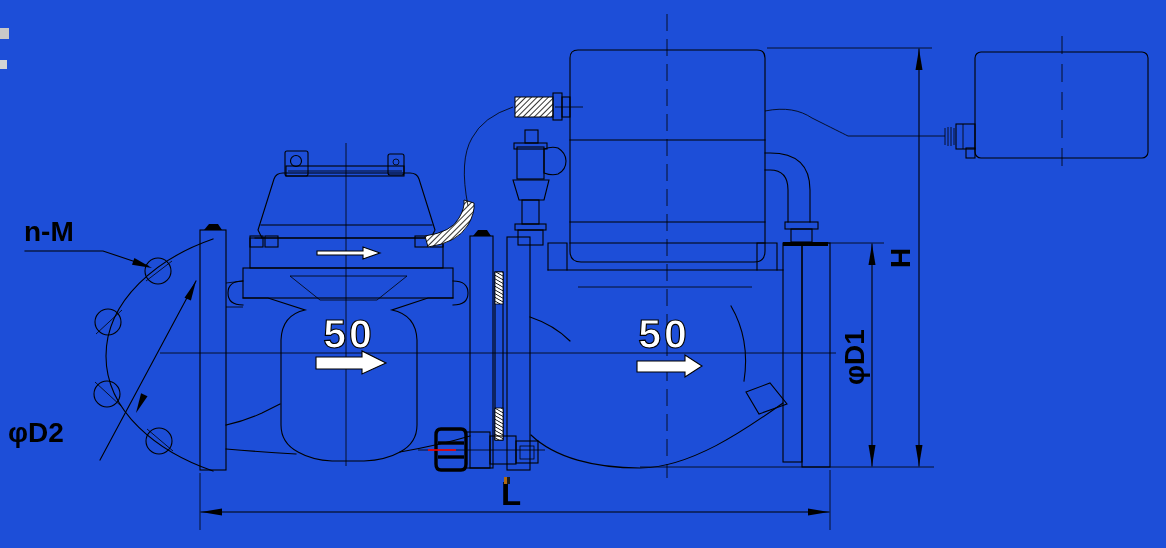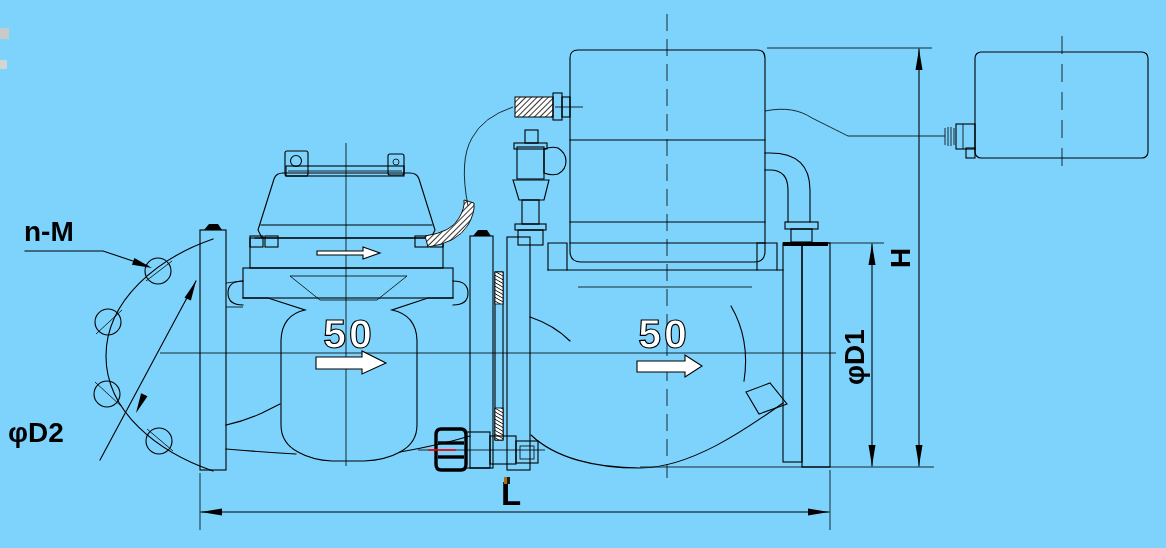--- a/index.html
+++ b/index.html
@@ -1,16 +1,16 @@
 <!DOCTYPE html>
 <html><head>
 <meta charset="utf-8">
 <style>
   html,body{margin:0;padding:0;background:#888;}
-  .canvas{position:relative;width:1166px;height:548px;background:#7dd3fc;overflow:hidden;
+  .canvas{position:relative;width:1166px;height:548px;background:#1d4ed8;overflow:hidden;
           font-family:"Liberation Sans", sans-serif;}
   svg{display:block}
   .ln{stroke:#000;fill:none;stroke-width:1.1;stroke-linecap:square}
   .thin{stroke:#000;fill:none;stroke-width:0.8}
   .thick{stroke:#000;fill:none;stroke-width:3.4}
   .blk{fill:#000;stroke:none}
   .wht{fill:#fff;stroke:#000;stroke-width:1.1}
   .dim-label{font-family:"Liberation Sans",sans-serif;font-weight:bold;font-size:28px;fill:#000}
   .l-label{font-family:"Liberation Sans",sans-serif;font-weight:bold;font-size:33px;fill:#000}
   .outline-num{font-family:"Liberation Sans",sans-serif;font-weight:bold;font-size:41px;

